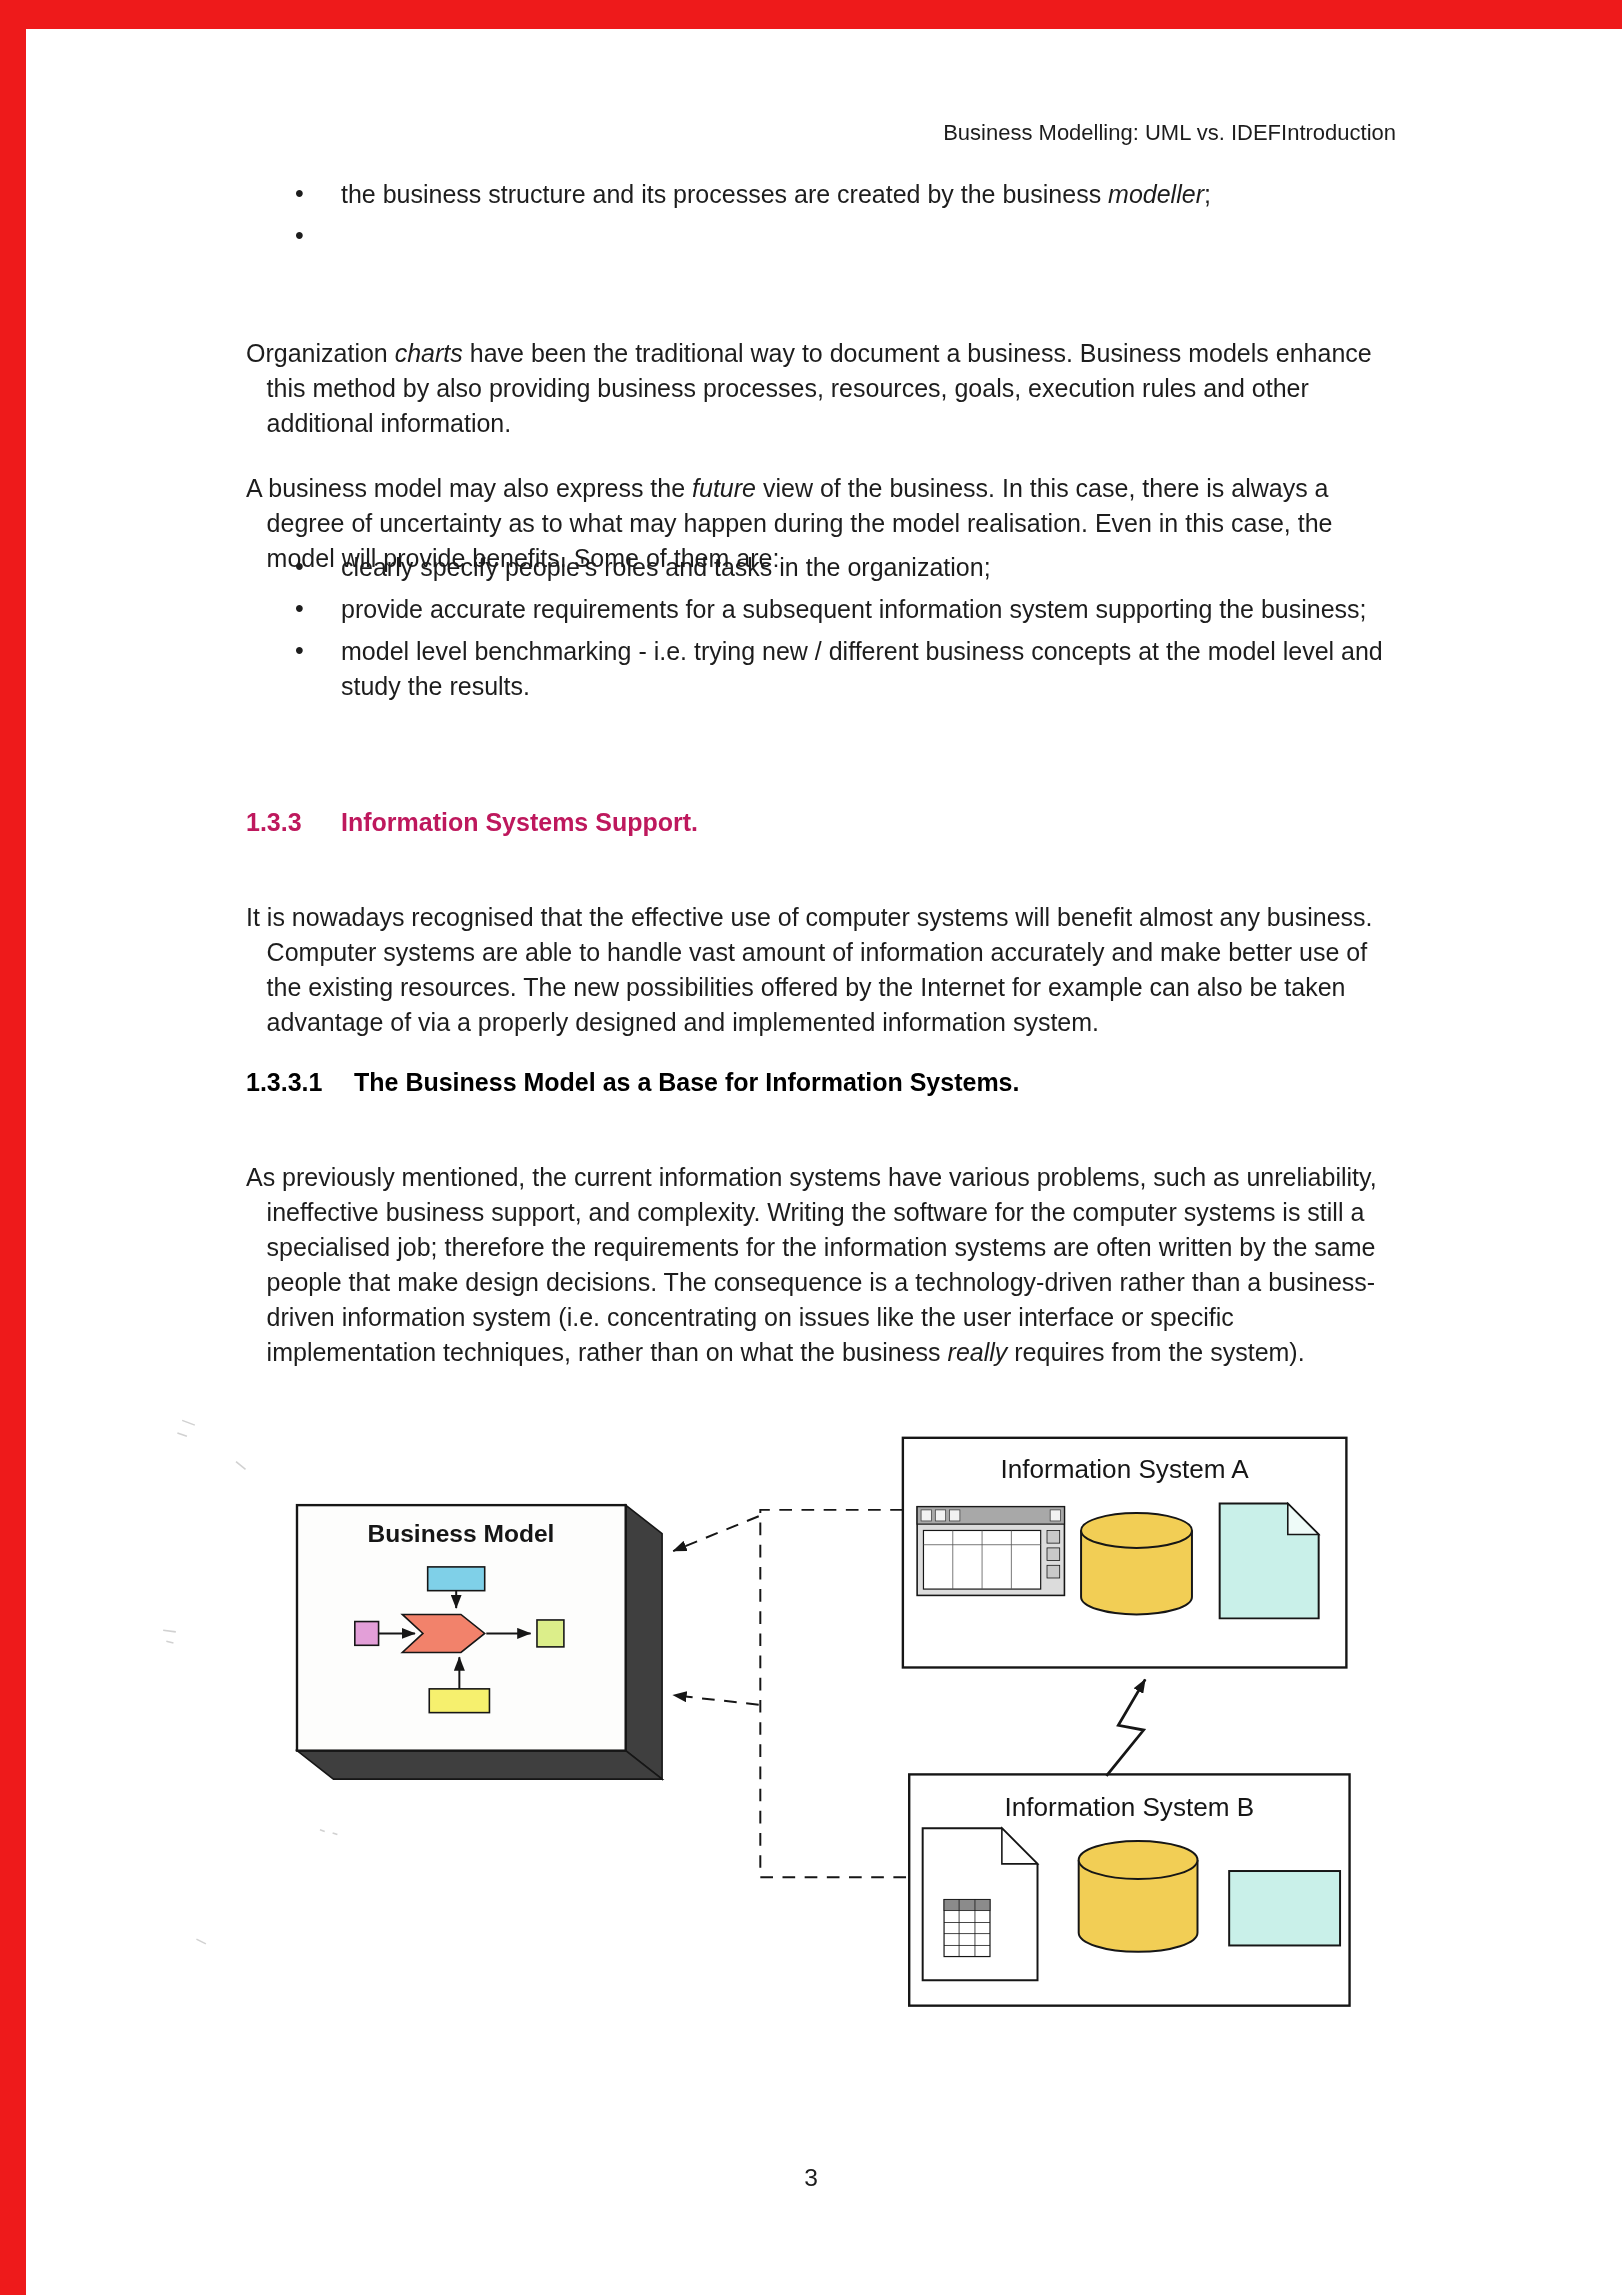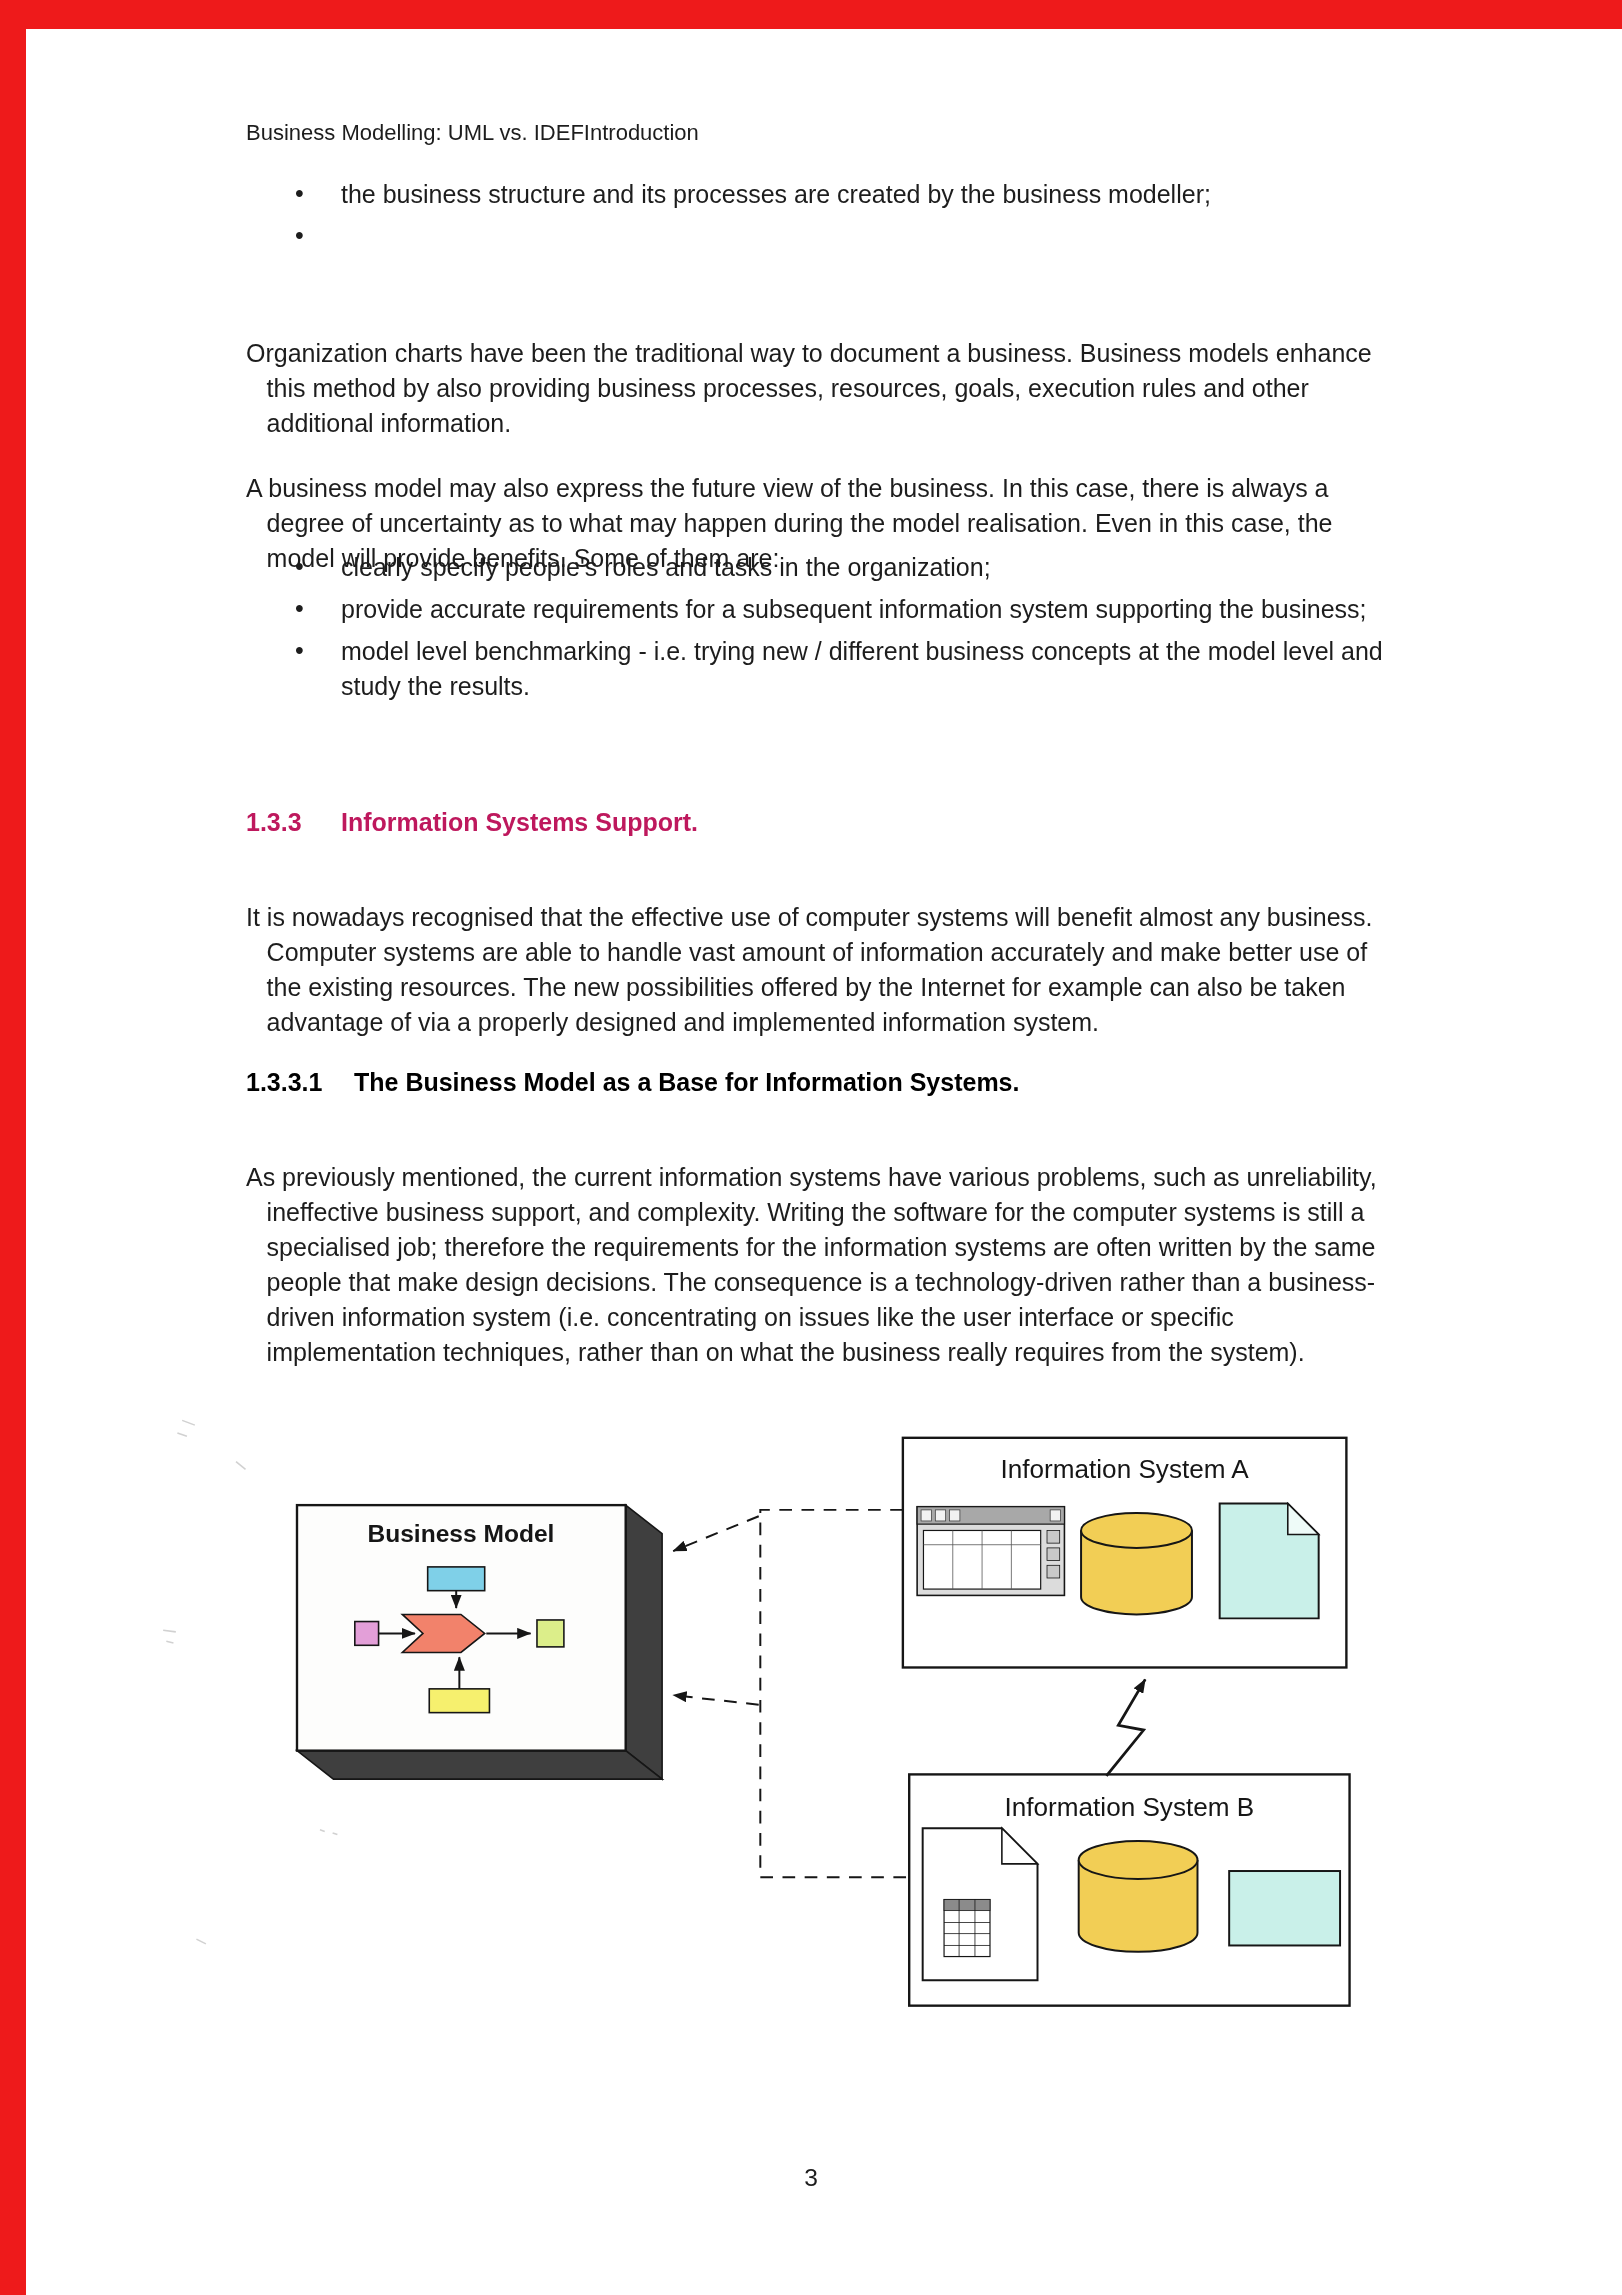--- a/index.html
+++ b/index.html
@@ -9,30 +9,30 @@
     background:#ffffff;
     color:#1d1d1d;
     font-family:"Liberation Sans","DejaVu Sans",sans-serif;
     overflow:hidden;
   }
   .bar-top  { position:absolute; top:0; left:0; width:1622px; height:28.5px; background:#ee1a1b; }
   .bar-left { position:absolute; top:0; left:0; width:26px;  height:2295px; background:#ee1a1b; }
 
   .header {
     position:absolute; left:246px; top:119px; width:1150px;
-    display:flex; justify-content:flex-start;
+    display:flex; justify-content:flex-end;
     font-size:22px; line-height:27px;
   }
 
   .block {
     position:absolute; left:246px; width:1150px;
     font-size:25px; line-height:35px;
   }
   .hang { padding-left:20.6px; text-indent:-20.6px;margin-top:37px; }
-  .it { }
+  .it { font-style:italic; }
 
   ul.dots { list-style:none; }
   ul.dots li { position:relative; padding-left:95px; margin-bottom:7.1px; }
   ul.dots li .dot { position:absolute; left:49px; top:-0.8px; }
 
   .h-green, .h-blue { display:flex; font-weight:bold; font-size:25px; line-height:35px; }
   .h-green { color:#be185d; }
   .h-blue  { color:#000000; }
   .h-num-1 { flex:0 0 95px; }
   .h-num-2 { flex:0 0 108px; }

